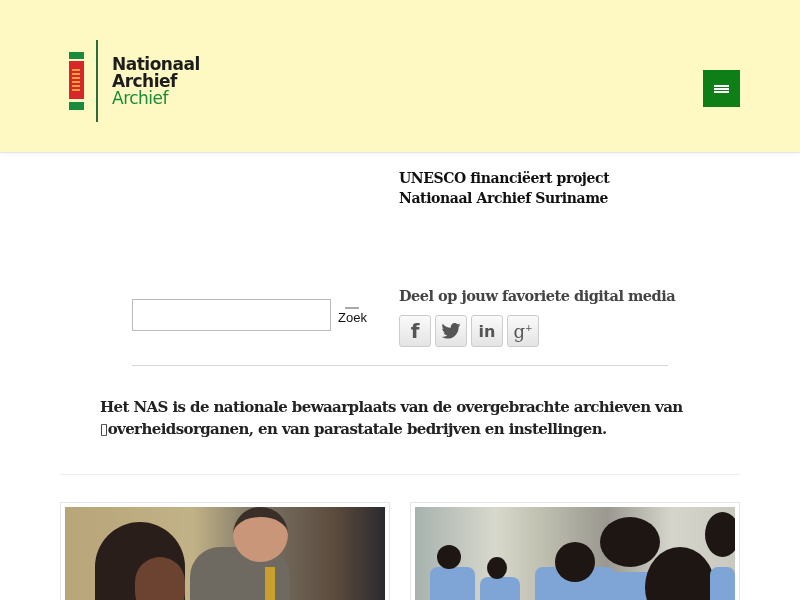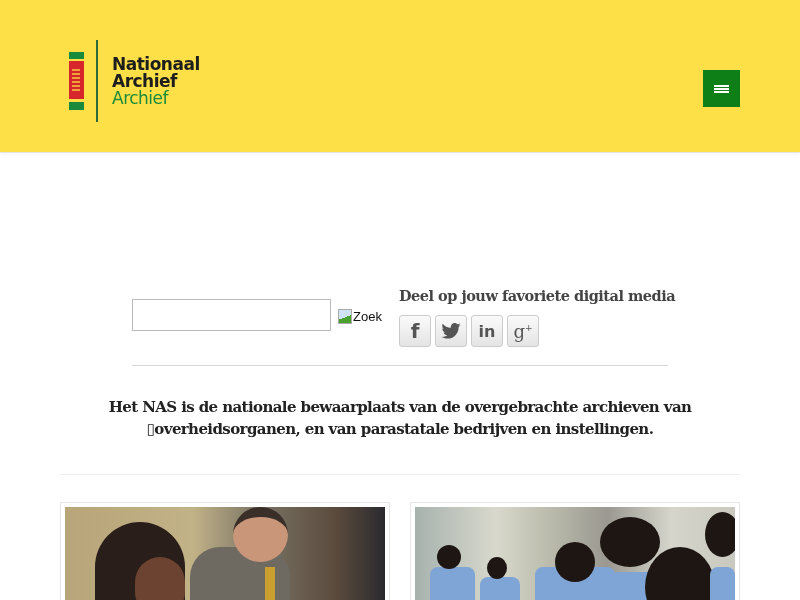--- a/index.html
+++ b/index.html
@@ -1,19 +1,19 @@
 <!DOCTYPE html>
 <html><head>
 <meta charset="utf-8">
 <style>
   * { box-sizing: border-box; margin: 0; padding: 0; }
   html, body { width: 800px; height: 600px; overflow: hidden; background: #fff; }
   body { font-family: "Liberation Sans", sans-serif; color: #222; position: relative; }
 
-  .header { position: absolute; left: 0; top: 0; width: 800px; height: 153px; background: #fde047; border-bottom: 1px solid #e4e4e4; box-shadow: 0 2px 4px rgba(0,0,0,0.04); }
+  .header { position: absolute; left: 0; top: 0; width: 800px; height: 153px; background: #fef9c3; border-bottom: 1px solid #e4e4e4; box-shadow: 0 2px 4px rgba(0,0,0,0.04); }
   .logo { position: absolute; left: 68px; top: 40px; width: 130px; height: 84px; display: block; }
   .logo-book { position: absolute; left: 1px; top: 12px; width: 15px; height: 60px; }
   .logo-book .top { position: absolute; left: 0; top: 0; width: 15px; height: 7px; background: #1a8a3c; }
   .logo-book .mid { position: absolute; left: 0; top: 9px; width: 15px; height: 38px; background: #d7262c; }
   .logo-book .mid i { position: absolute; left: 3px; top: 8px; width: 8px; height: 22px; background: repeating-linear-gradient(#f3c23a 0 2px, transparent 2px 4px); opacity: .8; }
   .logo-book .bot { position: absolute; left: 0; top: 50px; width: 15px; height: 8px; background: #1a8a3c; }
   .logo-divider { position: absolute; left: 28px; top: 0; width: 2px; height: 82px; background: #2f6b3a; }
   .logo-text { position: absolute; left: 44px; top: 16px; font-family: "DejaVu Sans", sans-serif; font-weight: bold; font-size: 17px; line-height: 17px; letter-spacing: -0.5px; }
   .logo-text .l1, .logo-text .l2 { color: #1d1d1d; display: block; }
   .logo-text .l3 { color: #1b8a3a; display: block; font-weight: normal; }
@@ -21,33 +21,33 @@
   .menu-button { position: absolute; left: 703px; top: 70px; width: 37px; height: 37px; background: #0d7f16; border: none; cursor: pointer; }
   .menu-button span { position: absolute; left: 11px; width: 15px; height: 2px; background: #fff; }
 
   .news { position: absolute; top: 168px; width: 255px; }
   .news-1 { left: 132px; }
   .news-2 { left: 399px; width: 270px; }
   .news-title { font-family: "DejaVu Serif", serif; font-weight: bold; font-size: 14px; line-height: 20px; color: #111; letter-spacing: -0.4px; display: block; text-decoration: none; }
   .news-text { font-size: 11.5px; line-height: 18px; color: #222; margin-top: 1px; }
 
   .search-input { position: absolute; left: 132px; top: 299px; width: 199px; height: 32px; border: 1px solid #bbb; background: #fff; }
-  .search-button { position: absolute; left: 338px; top: 307px; height: 18px; font-size: 13px; color: #111; background: none; border: none; display: flex; align-items: center; gap: 1px; cursor: pointer; font-family: "Liberation Sans", sans-serif; }
+  .search-button { position: absolute; left: 338px; top: 307px; height: 18px; font-size: 13px; color: #111; background: none; border: none; display: flex; align-items: center; gap: 1px; cursor: pointer; font-family: "Liberation Sans", sans-serif; flex-direction: column; }
   .broken-img { width: 14px; height: 15px; border: 1px solid #aaa; background: linear-gradient(160deg, #cfe3f5 0 55%, #4aa12f 55%); display: inline-block; }
 
   .social-heading { position: absolute; left: 399px; top: 287px; font-family: "DejaVu Serif", serif; font-weight: bold; font-size: 14.5px; color: #444; letter-spacing: -0.5px; }
   .social-row { position: absolute; left: 399px; top: 315px; display: flex; gap: 4px; }
   .social-btn { width: 32px; height: 32px; border: 1px solid #ccc; border-radius: 3px; background: linear-gradient(#fafafa, #e4e4e4); display: flex; align-items: center; justify-content: center; color: #555; font-weight: bold; cursor: pointer; }
   .social-btn.fb { font-family: "DejaVu Sans", sans-serif; font-size: 20px; }
   .social-btn.li { font-family: "DejaVu Sans", sans-serif; font-size: 16px; }
   .social-btn.gp { font-family: "DejaVu Serif", serif; font-weight: normal; font-size: 18px; }
   .social-btn.gp sup { font-size: 9px; }
 
   .hr1 { position: absolute; left: 132px; top: 365px; width: 536px; height: 1px; background: #d6d6d6; }
-  .tagline { position: absolute; left: 100px; top: 396px; width: 600px; text-align: center; font-family: "DejaVu Serif", serif; font-weight: bold; font-size: 15px; line-height: 22px; color: #222; letter-spacing: -0.6px; }
+  .tagline { position: absolute; left: 100px; top: 396px; width: 600px; font-family: "DejaVu Serif", serif; font-weight: bold; font-size: 15px; line-height: 22px; color: #222; letter-spacing: -0.6px; }
   .hr2 { position: absolute; left: 60px; top: 474px; width: 680px; height: 1px; background: #eee; }
 
   .card { position: absolute; top: 502px; width: 330px; height: 120px; border: 1px solid #e6e6e6; background: #fff; padding: 4px; }
   .card-1 { left: 60px; }
   .card-2 { left: 410px; }
   .photo { width: 320px; height: 110px; overflow: hidden; position: relative; }
   .photo-1 { background: linear-gradient(90deg, #b8a579 0%, #c2b287 40%, #7b7566 60%, #5a4a3c 85%, #2a2a2e 100%); }
   .photo-1 .p1 { position: absolute; left: 30px; top: 15px; width: 90px; height: 120px; border-radius: 45px 45px 0 0; background: #2a1e1a; }
   .photo-1 .p1f { position: absolute; left: 70px; top: 50px; width: 50px; height: 60px; border-radius: 25px; background: #6b4330; }
   .photo-1 .p2 { position: absolute; left: 125px; top: 40px; width: 100px; height: 80px; background: #6e6a62; border-radius: 30px 30px 0 0; }
@@ -80,20 +80,21 @@
     <span style="top:15px"></span>
     <span style="top:18px"></span>
     <span style="top:21px"></span>
   </button>
 </header>
 
 <div class="news news-1">
 </div>
 
 <div class="news news-2">
+  <a class="news-title">UNESCO financiëert project Nationaal Archief Suriname</a>
 </div>
 
 <input class="search-input" type="text" placeholder="" style="">
 <button class="search-button">
   <span class="broken-img"></span>
   <span>Zoek</span>
 </button>
 
 <div class="social-heading">Deel op jouw favoriete digital media</div>
 <div class="social-row">

